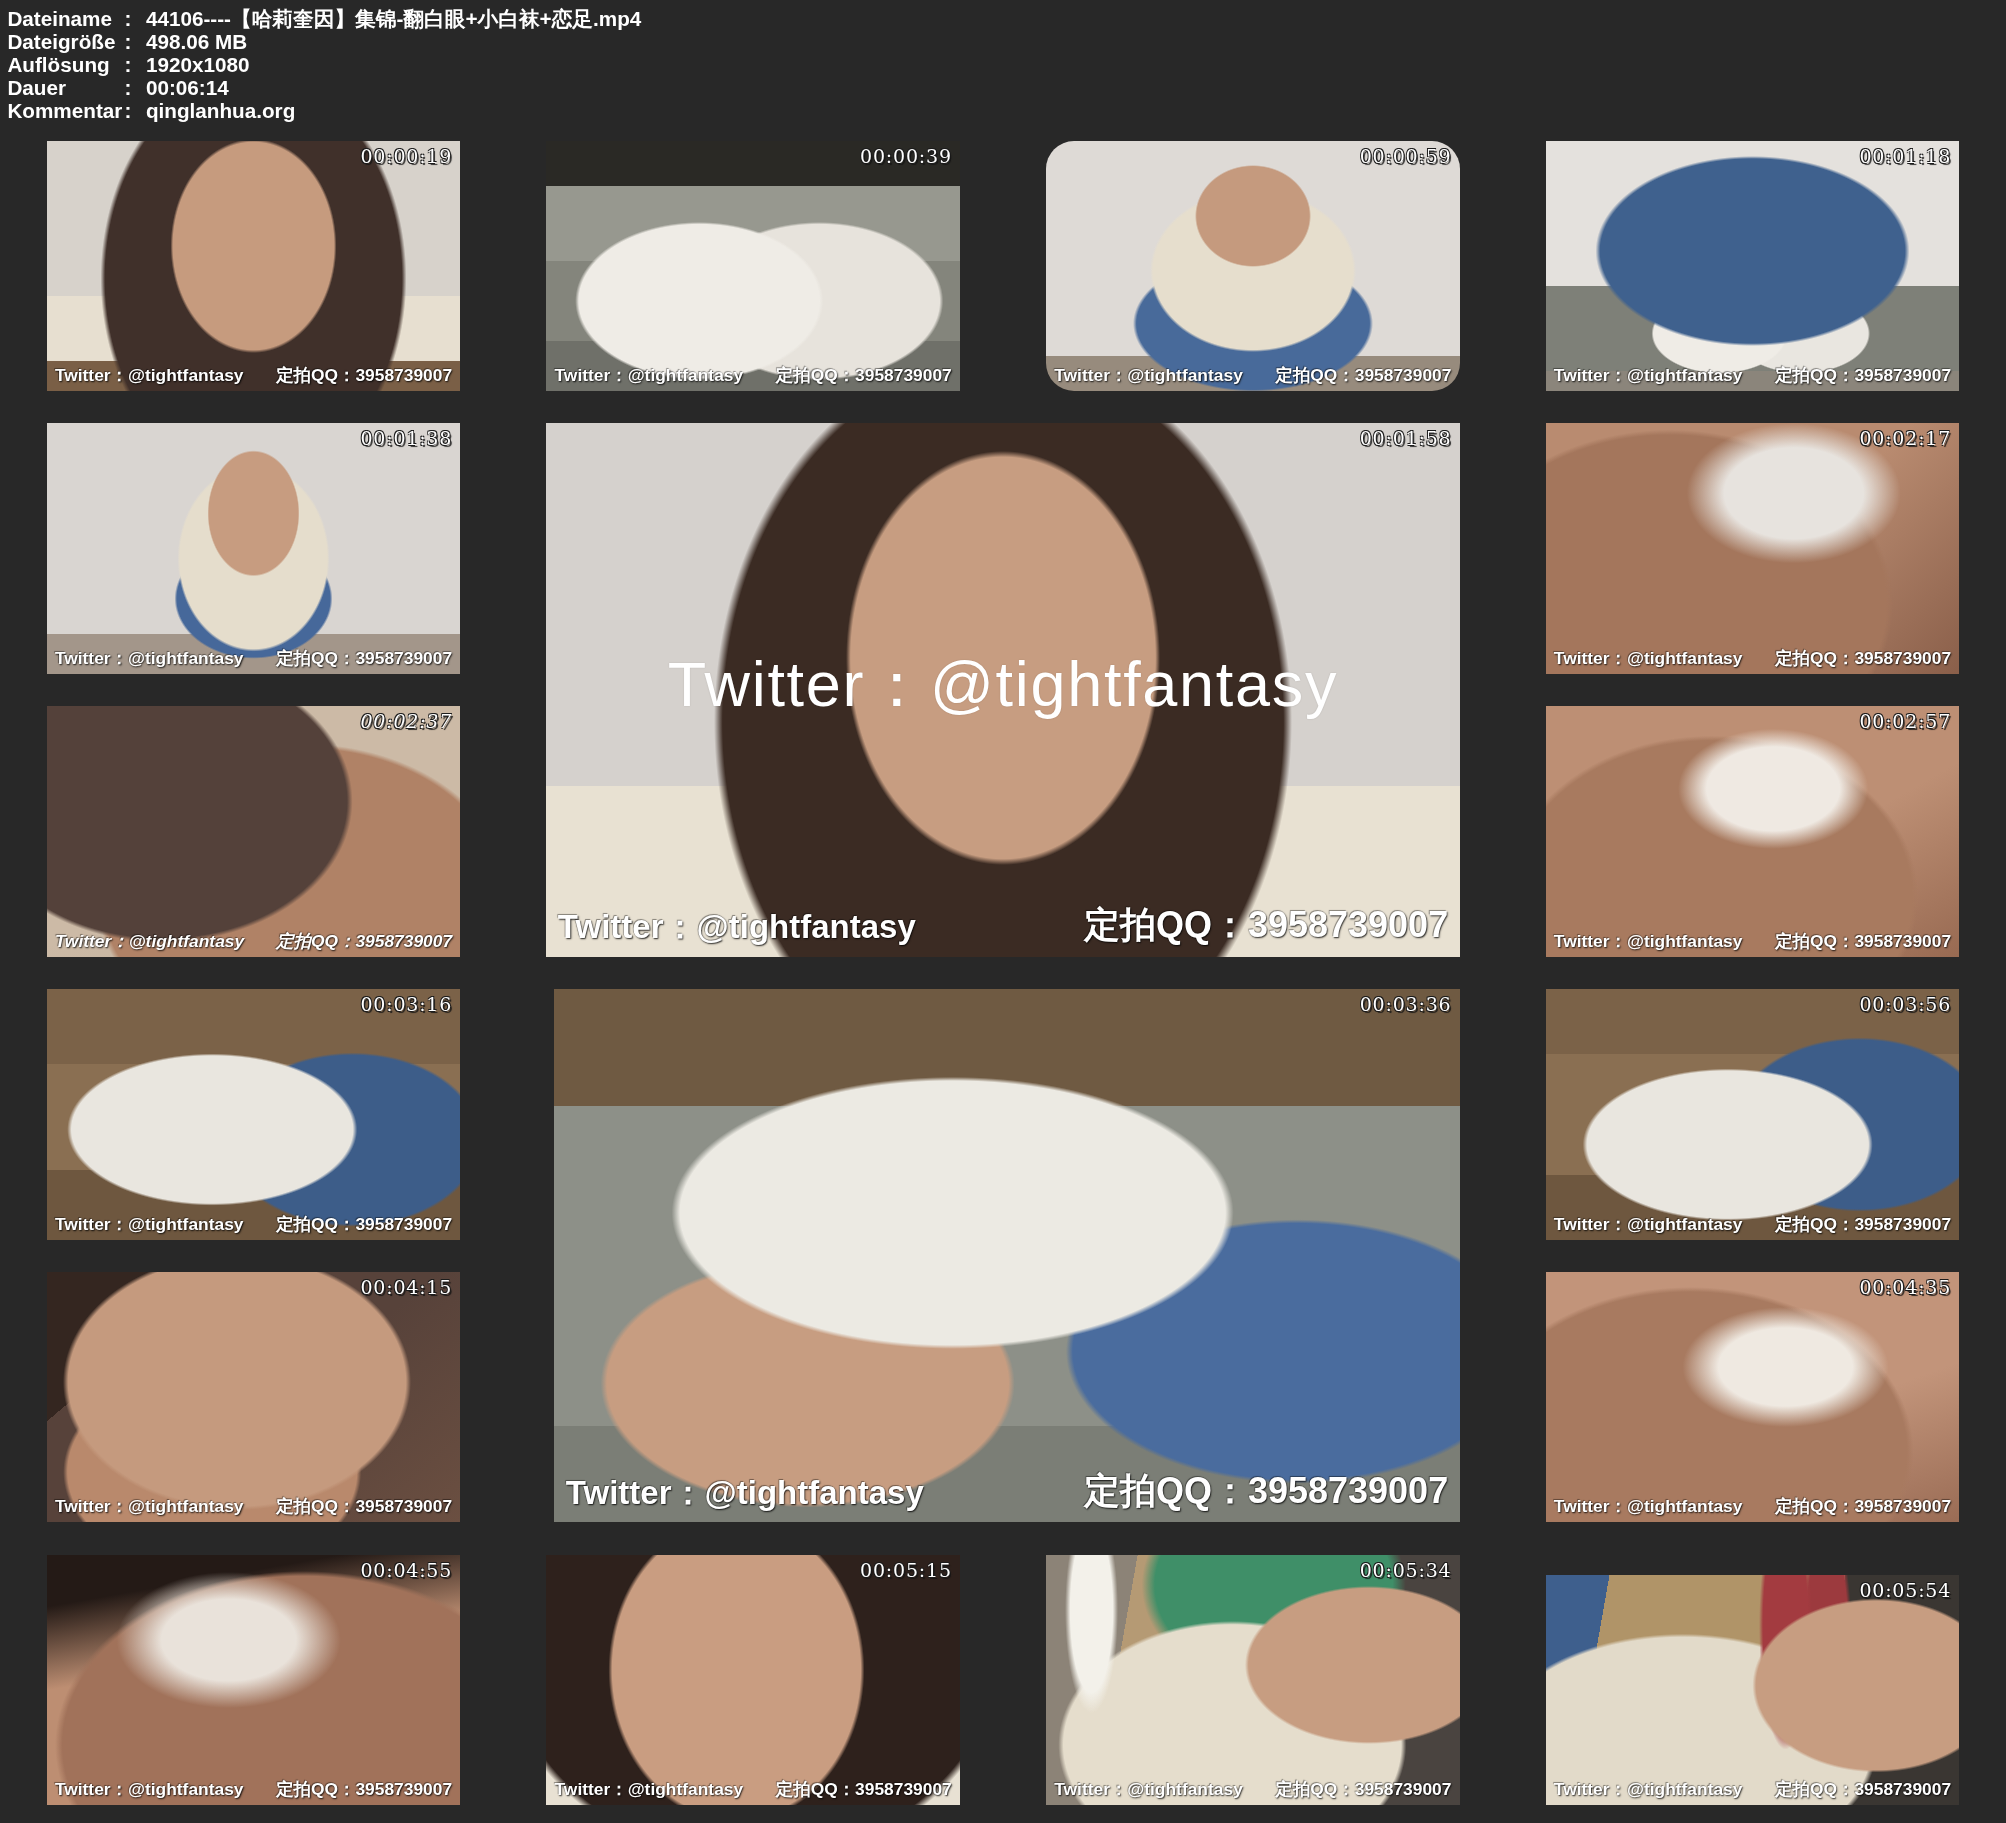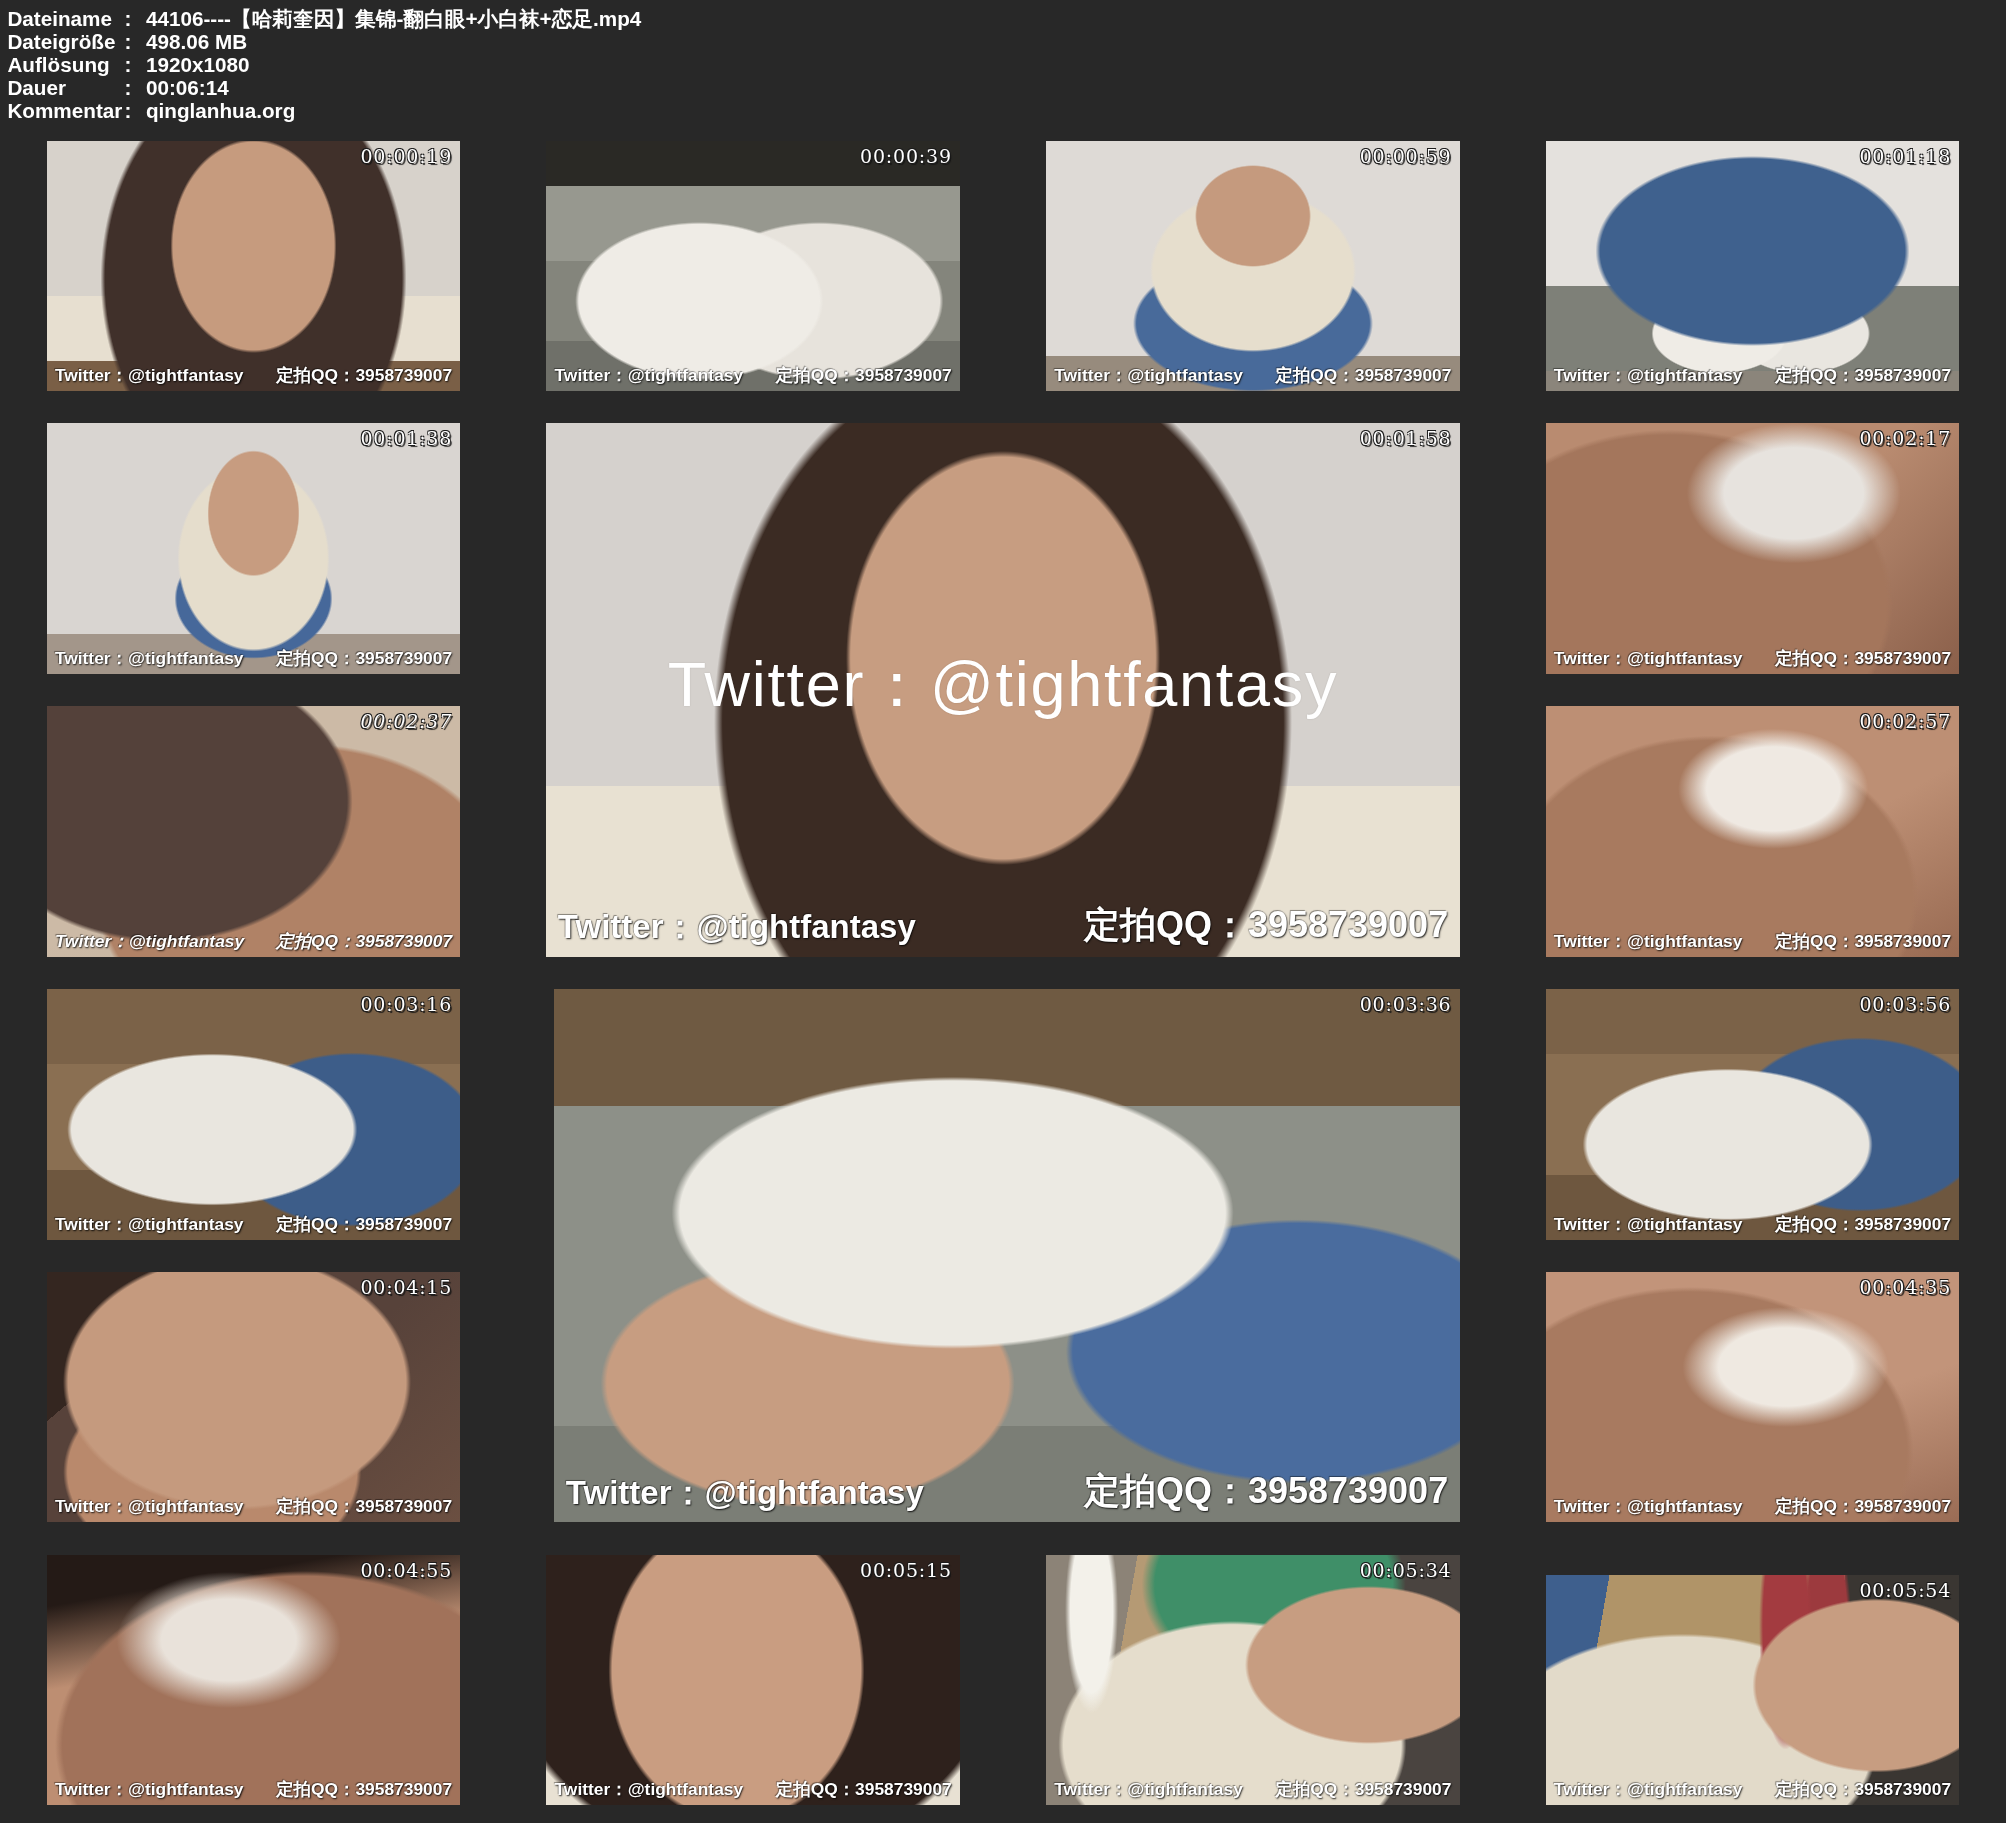--- a/index.html
+++ b/index.html
@@ -48,21 +48,21 @@
       radial-gradient(ellipse 153px 207px at 50% 55%,#40302a 97%,transparent),
       linear-gradient(180deg,#d7d2cb 0 62%,#e7dfd0 62% 88%,#7a5f46 88%);}
   .s2{background:
       radial-gradient(ellipse 124px 79px at 37% 64%,#efece6 97%,transparent),
       radial-gradient(ellipse 124px 79px at 66% 64%,#e7e3dc 97%,transparent),
       linear-gradient(180deg,#2a2925 0 18%,#97988f 18% 48%,#84857c 48% 80%,#6f7069 80%);}
   .s3{background:
       radial-gradient(ellipse 58px 51px at 50% 30%,#c59a7e 97%,transparent),
       radial-gradient(ellipse 103px 81px at 50% 52%,#e6decd 97%,transparent),
       radial-gradient(ellipse 120px 68px at 50% 73%,#486a9a 97%,transparent),
-      linear-gradient(180deg,#dedad6 0 86%,#978b7d 86%);}
+      linear-gradient(180deg,#dedad6 0 86%,#978b7d 86%); border-radius: 28px;}
   .s4{background:
       radial-gradient(ellipse 157px 95px at 50% 44%,#3f618e 97%,transparent),
       radial-gradient(ellipse 68px 40px at 42% 77%,#efece6 97%,transparent),
       radial-gradient(ellipse 68px 40px at 62% 77%,#e9e6e0 97%,transparent),
       linear-gradient(180deg,#e4e1dd 0 58%,#7e8078 58% 92%,#8b857b 92%);}
   .s5{background:
       radial-gradient(ellipse 46px 63px at 50% 36%,#c79c80 97%,transparent),
       radial-gradient(ellipse 76px 93px at 50% 54%,#e5ddcc 97%,transparent),
       radial-gradient(ellipse 79px 60px at 50% 70%,#46689a 97%,transparent),
       linear-gradient(180deg,#d9d5d1 0 84%,#a3968a 84%);}

